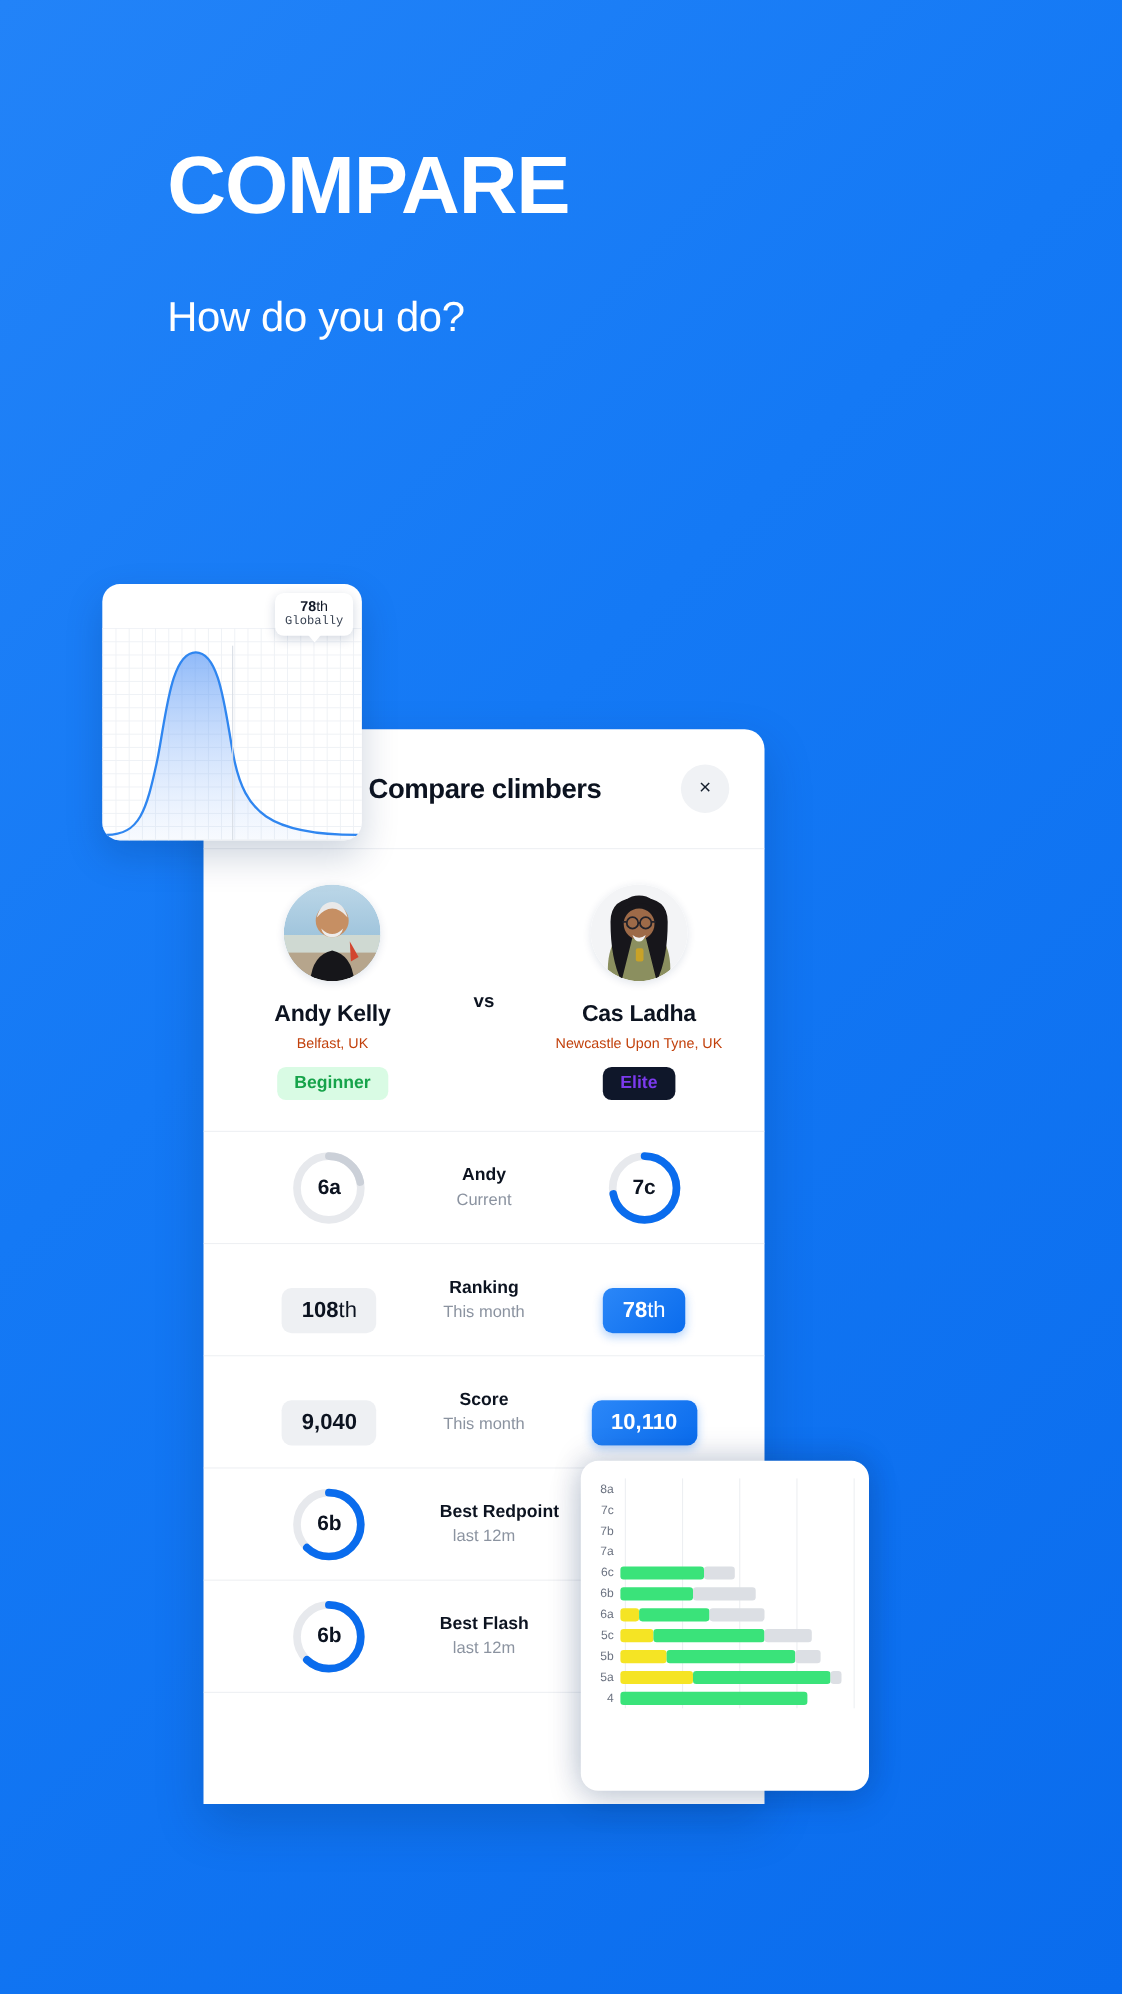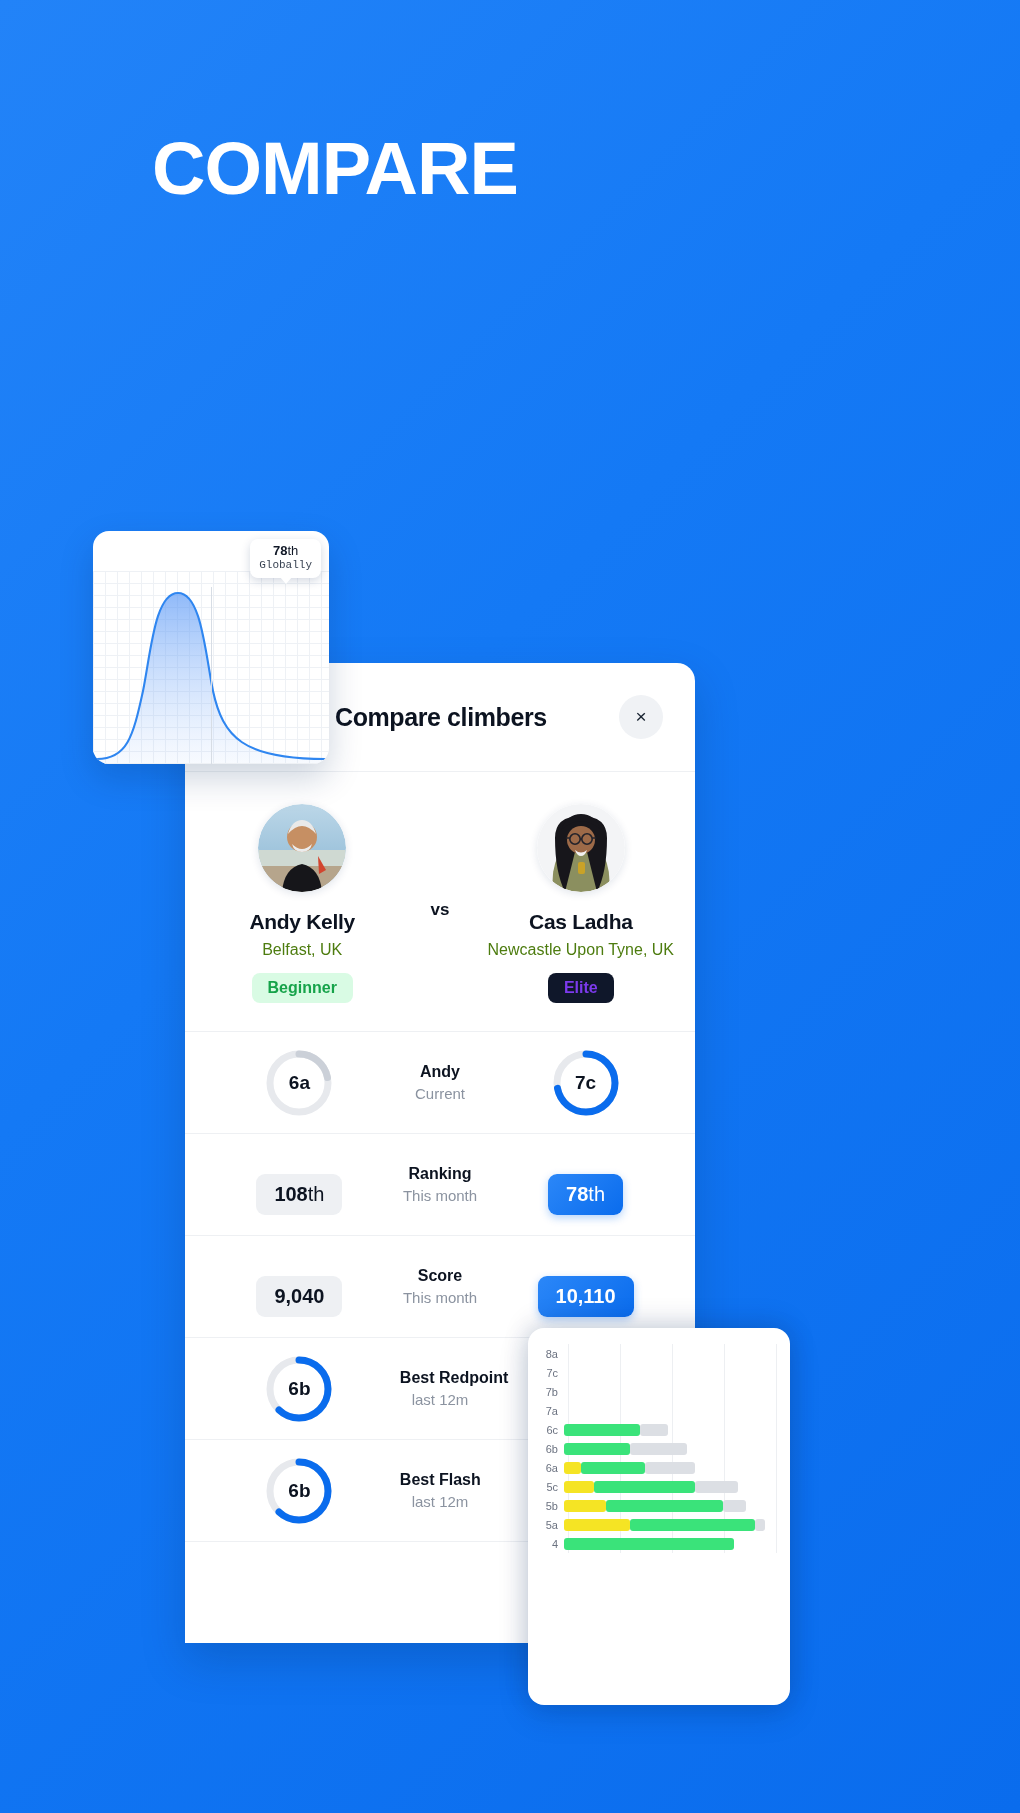--- a/index.html
+++ b/index.html
@@ -81,21 +81,21 @@
   }
   .climber { width:44%; text-align:center; }
   .climber.left  { padding-left:10px; }
   .climber.right { padding-right:4px; }
   .avatar {
     width:88px; height:88px; border-radius:50%;
     margin:0 auto 18px; overflow:hidden; position:relative;
     box-shadow:0 2px 8px rgba(10,40,90,.12);
   }
   .climber-name { font-size:21px; font-weight:bold; color:#0c1320; letter-spacing:-0.3px; }
-  .climber-loc  { font-size:16px; color:#4d7c0f; margin-top:7px; }
+  .climber-loc  { font-size:13px; color:#c2410c; margin-top:7px; }
   .badge {
     display:inline-block; margin-top:14px; padding:6px 16px;
     border-radius:8px; font-size:16px; font-weight:700;
   }
   .badge.beginner { background:#d9fbe4; color:#16a34a; }
   .badge.elite    { background:#0f172a; color:#7c3aed; }
   .vs-label {
     width:12%; text-align:center; font-size:17px; font-weight:bold;
     color:#0c1320; padding-top:96px;
   }
@@ -123,21 +123,21 @@
     font-weight:bold; color:#0c1320; background:#eef0f3; white-space:nowrap;margin-top:20px;
   }
   .pill .suffix { font-weight:normal; }
   .pill.accent {
     background:linear-gradient(135deg,#2b87f8,#0a6ced); color:#ffffff;
     box-shadow:0 3px 9px rgba(10,108,237,.30);
   }
 
   
   .bars-card {
-    position:absolute; left:528px; top:1328px; width:262px; height:377px;
+    position:absolute; left:528px; top:1328px; width:262px; height:300px;
     background:#ffffff; border-radius:16px;
     box-shadow:0 -6px 26px rgba(4,40,90,.16), 0 10px 30px rgba(4,40,90,.18);
     z-index:5; padding:16px 14px 0 10px; overflow:hidden;
   }
   .bars-grid { position:relative; }
   .bars-vlines { position:absolute; left:30px; right:0; top:0; bottom:0; }
   .bars-vlines i {
     position:absolute; top:0; bottom:0; width:1px; background:#edeff2;
   }
   .bar-row { display:flex; align-items:center; height:19px; position:relative; }
@@ -146,20 +146,21 @@
     font-size:11px; color:#6b7280; flex:none;
   }
   .bar-track { flex:1; height:12px; position:relative; }
   .bar-seg { position:absolute; top:0; height:12px; border-radius:3px; }
 </style>
 </head>
 <body>
 
 <div class="hero">
   <div class="hero-title">COMPARE</div>
+  <div class="hero-sub">How do you do?</div>
 </div>
 
 <div class="curve-card">
   <div class="curve-grid"></div>
   <div class="curve-vline"></div>
   <svg class="curve-svg" viewBox="0 0 236 233" preserveAspectRatio="none">
     <defs>
       <linearGradient id="bellFill" x1="0" y1="0" x2="0" y2="1">
         <stop offset="0%" stop-color="#4b8ff5" stop-opacity="0.62"></stop>
         <stop offset="100%" stop-color="#9fc3fb" stop-opacity="0.08"></stop>

